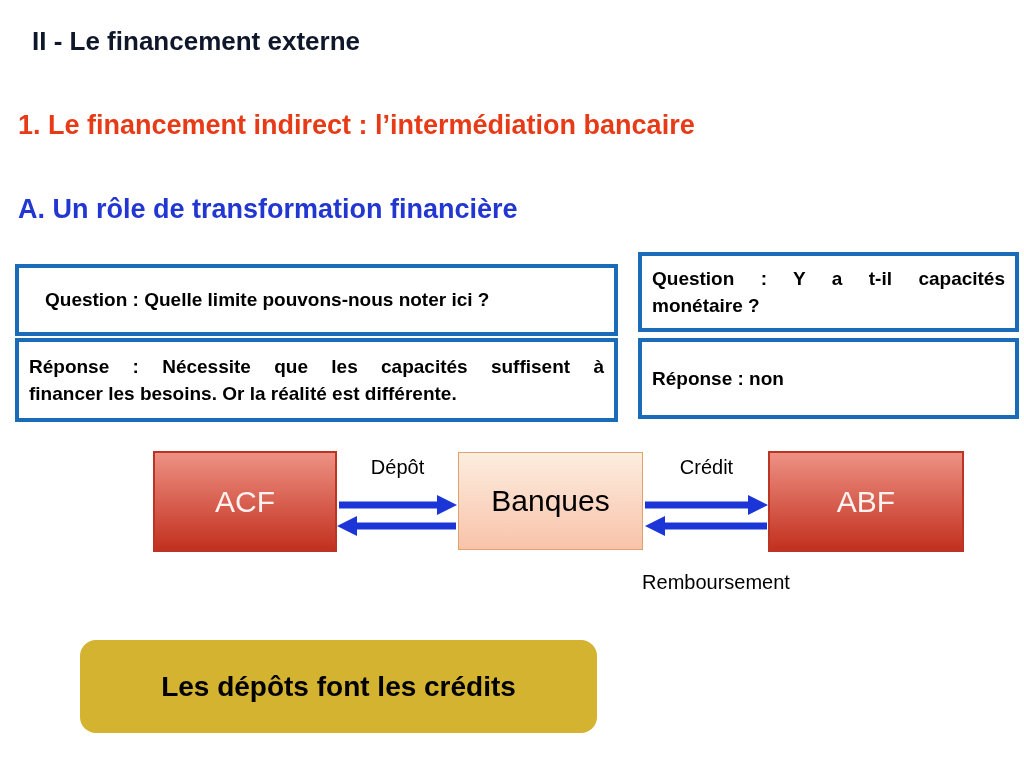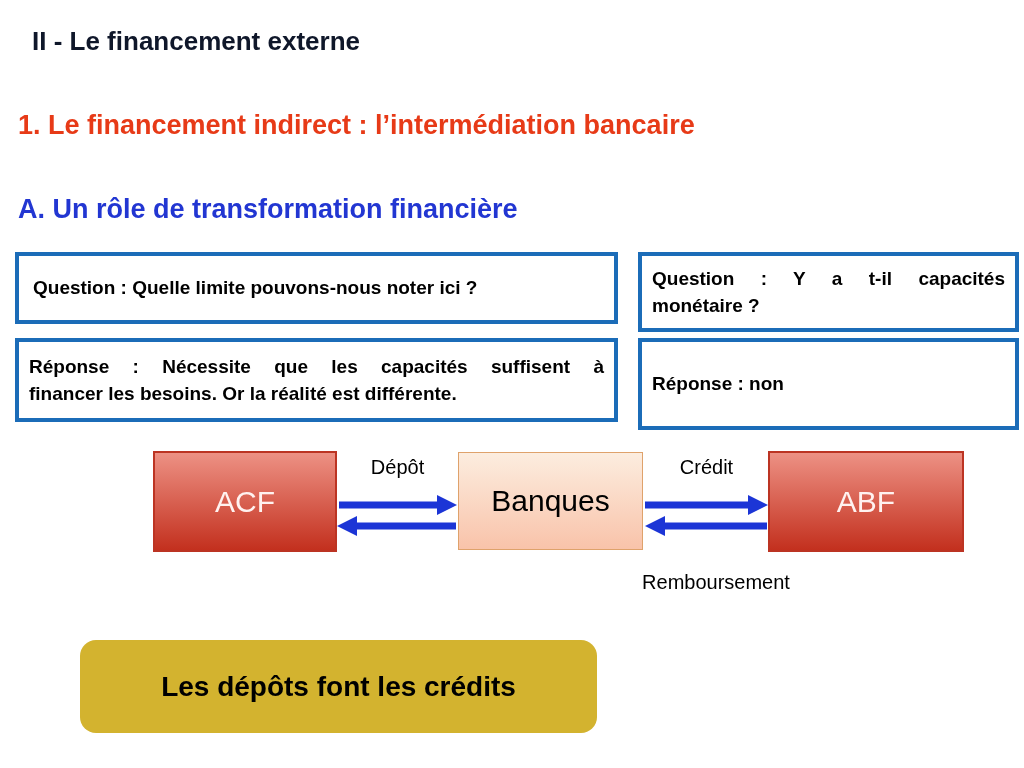--- a/index.html
+++ b/index.html
@@ -10,26 +10,26 @@
   .heading { position:absolute; font-weight:bold; white-space:nowrap; }
   #main-title   { left:20px; top:26px;  font-size:26px; color:#0f172a;margin-left:12px; }
   #sub-title    { left:18px; top:110px; font-size:27px; color:#E73A17; }
   #section-head { left:18px; top:194px; font-size:27px; color:#2236D2; }
 
   .qbox {
     position:absolute; box-sizing:border-box; background:#ffffff;
     border:4px solid #1B6CB8; color:#000000; font-weight:bold; font-size:19px;
   }
   .vcenter { display:flex; align-items:center; }
-  #question-left  { left:15px;  top:252px; width:603px; height:72px; padding-left:14px; }
+  #question-left  { left:15px;  top:264px; width:603px; height:72px; padding-left:26px; }
   #question-right { left:638px; top:252px; width:381px; height:80px; padding:0 10px;
                     display:flex; flex-direction:column; justify-content:center; line-height:27px; }
   #answer-left    { left:15px;  top:338px; width:603px; height:84px; padding:14px 10px;
                     display:flex; flex-direction:column; justify-content:center; line-height:27px; }
-  #answer-right   { left:638px; top:338px; width:381px; height:92px; padding-left:10px; }
+  #answer-right   { left:638px; top:338px; width:381px; height:81px; padding-left:10px; }
   .line  { display:block; }
   .just  { text-align:justify; text-align-last:justify; text-justify:inter-word; }
 
   .node {
     position:absolute; box-sizing:border-box;
     display:flex; align-items:center; justify-content:center;
   }
   #node-acf {
     left:153px; top:451px; width:184px; height:101px;
     background:linear-gradient(#ED9184,#C3301E);

